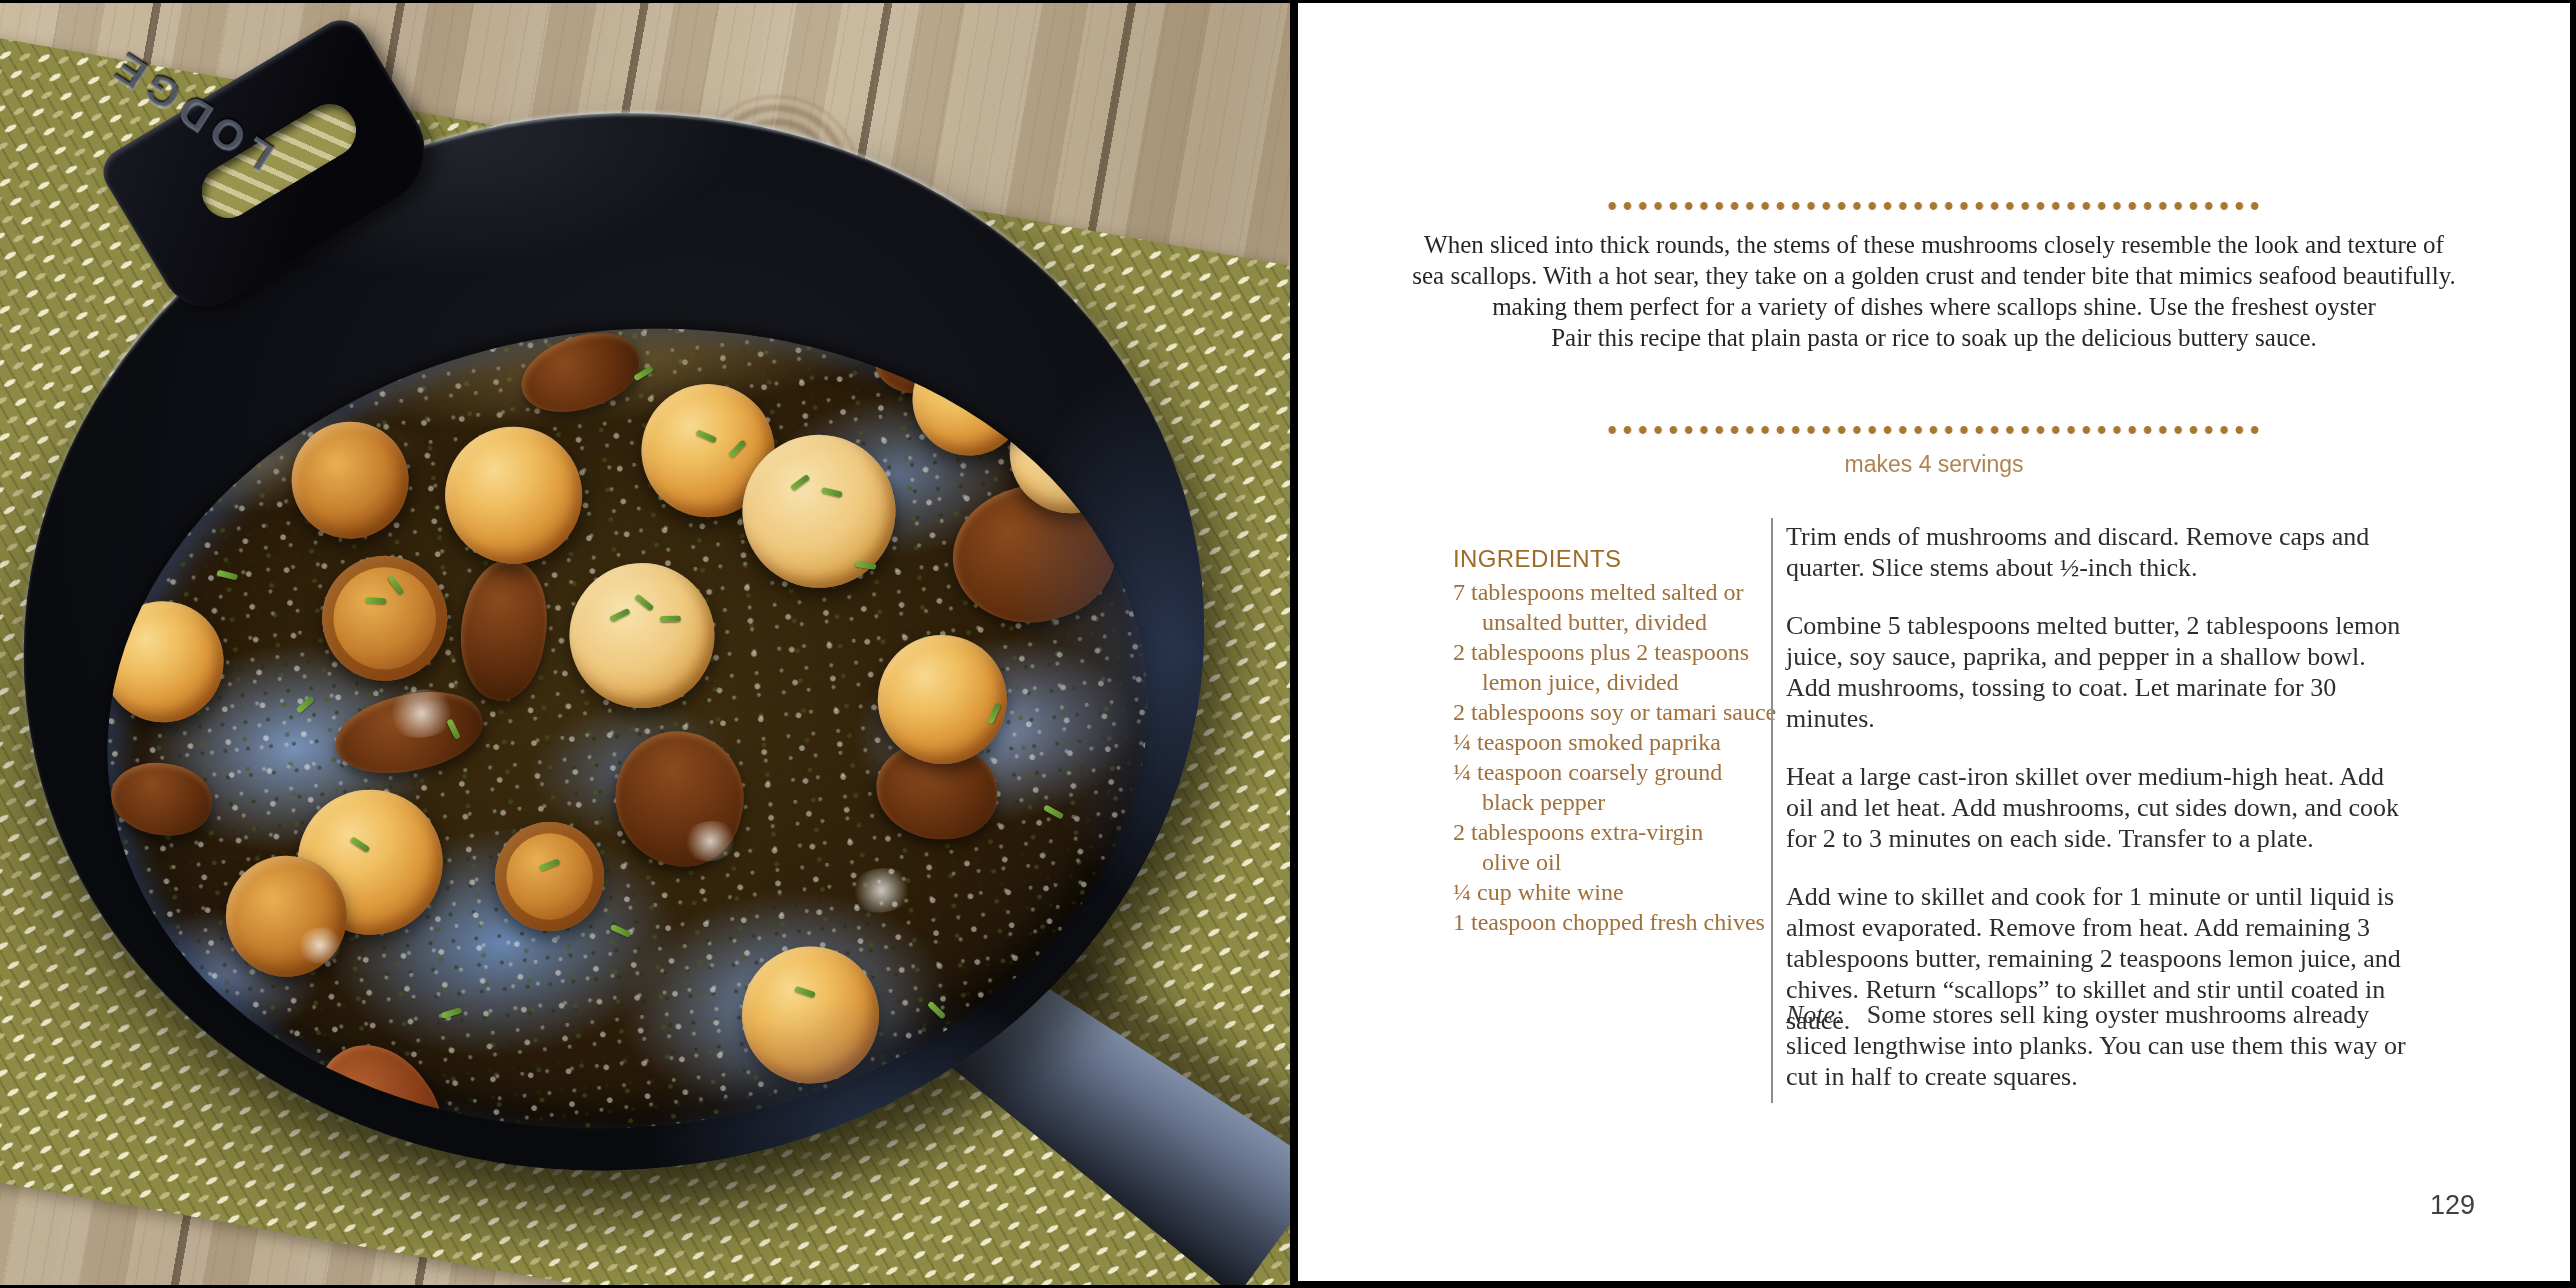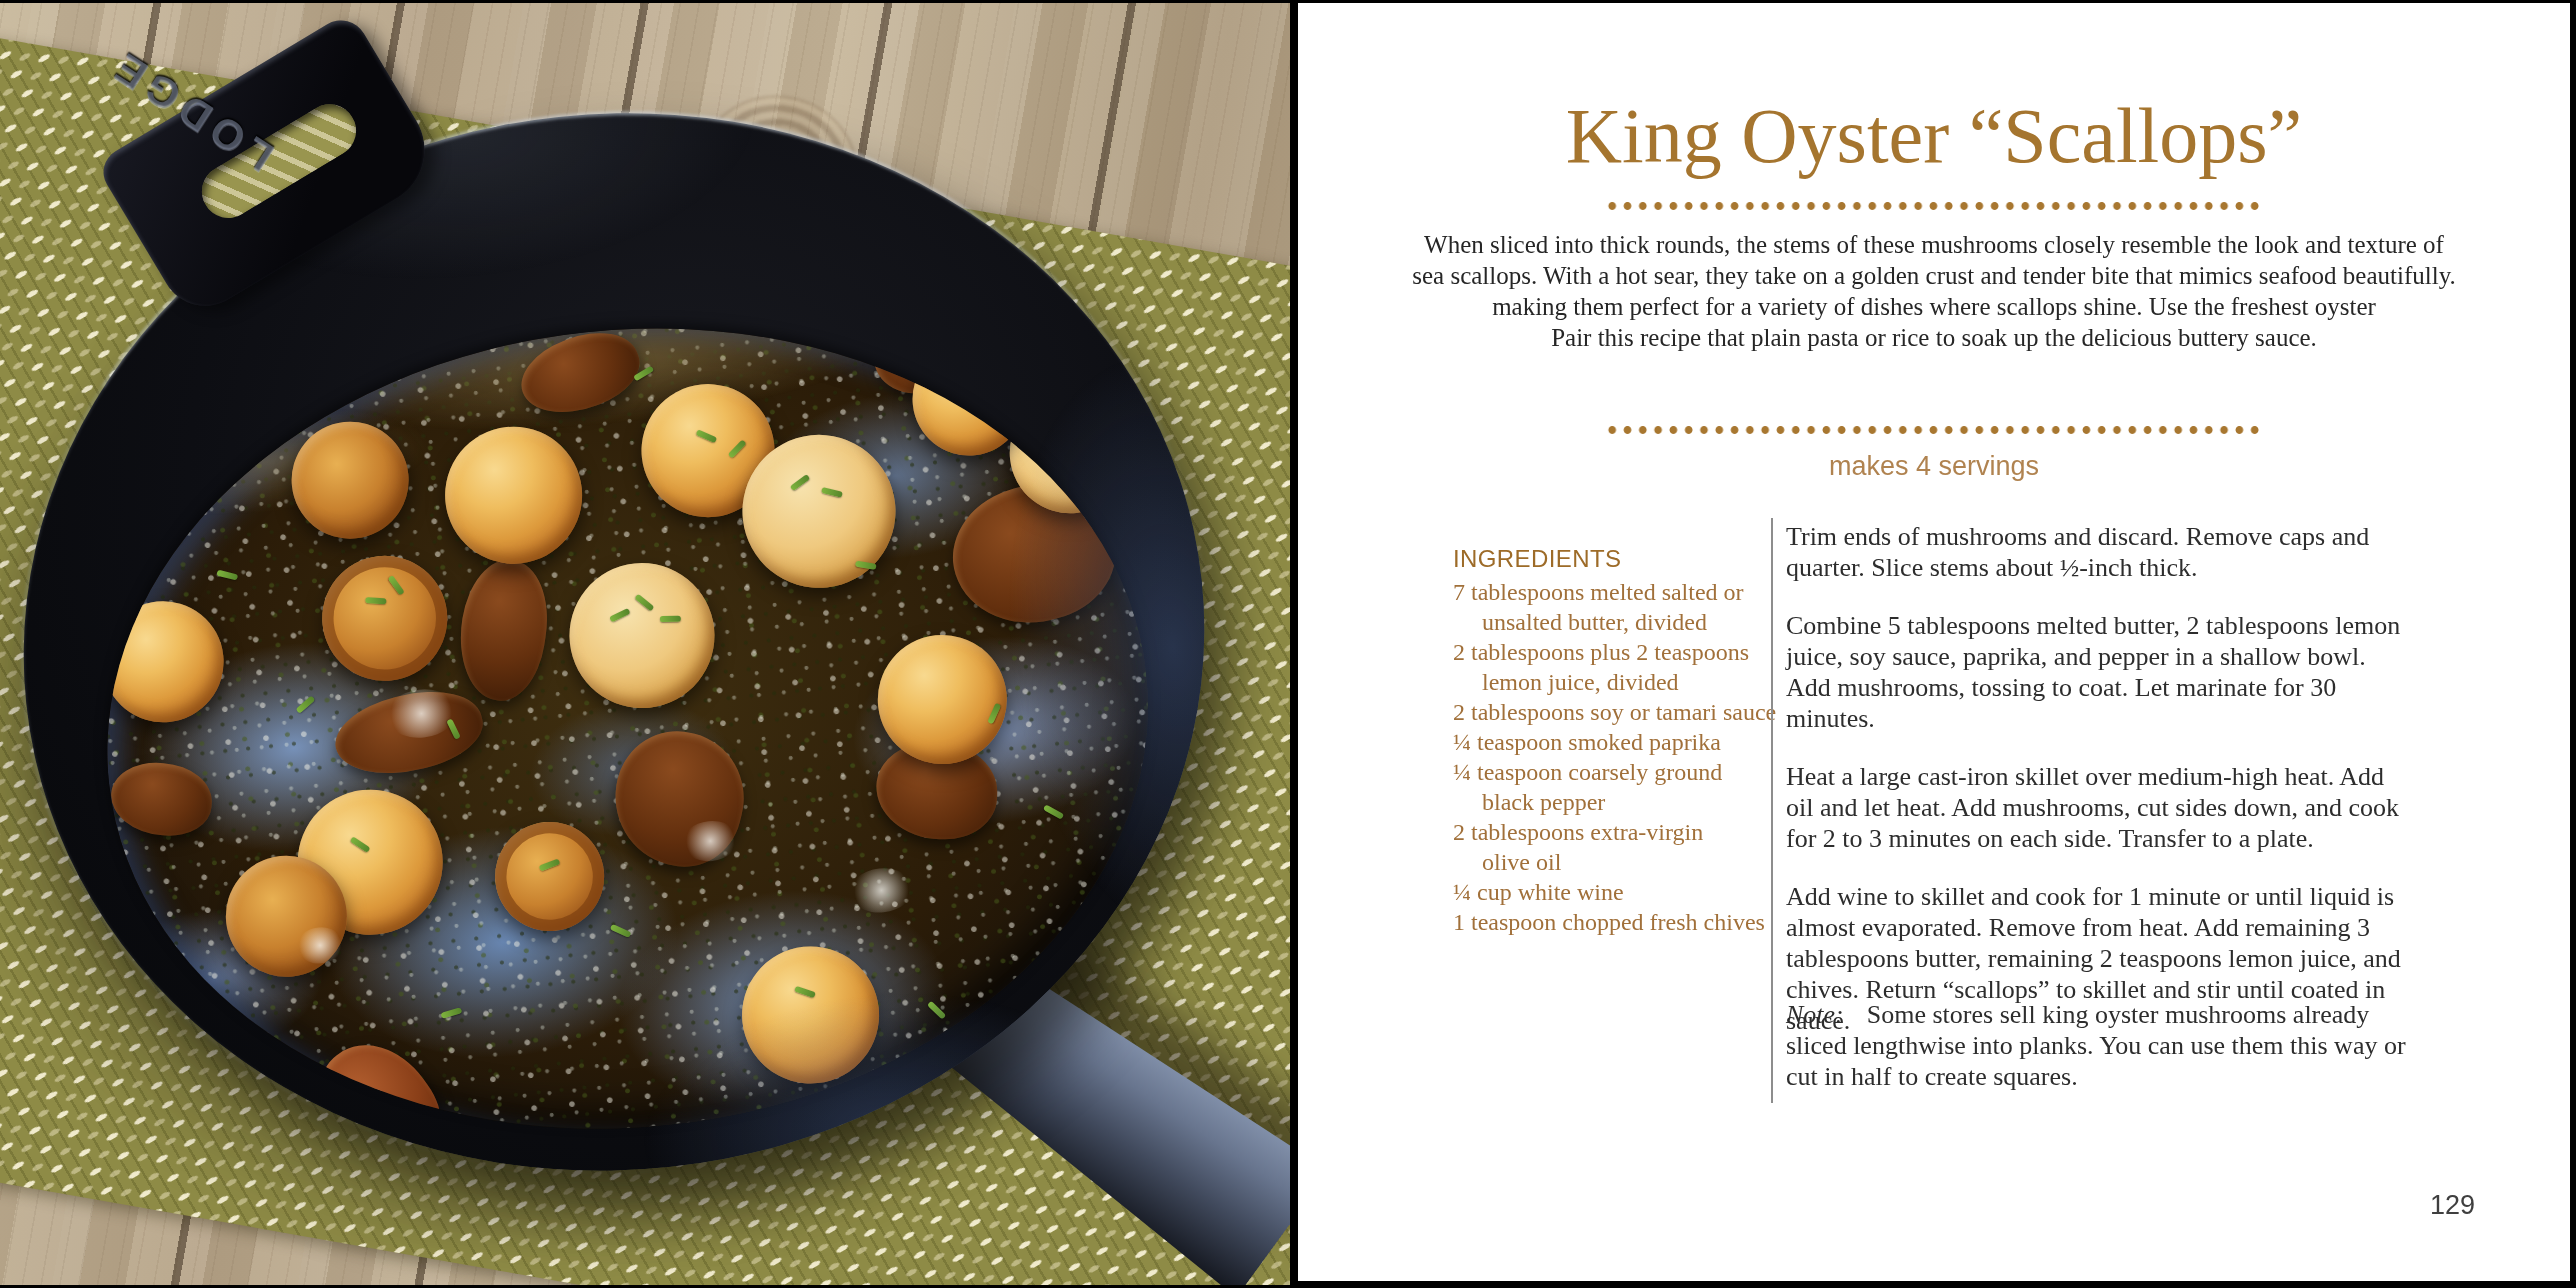--- a/index.html
+++ b/index.html
@@ -89,21 +89,21 @@
   .page{position:absolute;left:1298px;top:3.2px;width:1272px;height:1278px;background:#ffffff;}
   .title{position:absolute;top:84px;left:0;width:100%;margin:0;text-align:center;
     font-family:"Liberation Serif",serif;font-weight:normal;font-size:78px;line-height:97px;color:#a5752f;}
   .dots{position:absolute;left:50%;transform:translateX(-50%);width:658px;height:9.7px;
     background-image:radial-gradient(circle at 7.2px 4.8px, #a87730 3.4px, transparent 4.2px);background-size:15.3px 9.7px;}
   .dots1{top:198px;}
   .dots2{top:422px;}
   .intro{position:absolute;top:226px;left:0;width:100%;text-align:center;
     font-size:25px;line-height:31px;color:#262626;}
   .servings{position:absolute;top:448px;left:0;width:100%;text-align:center;
-    font-family:"Liberation Sans",sans-serif;font-size:27px;color:#b08350;}
+    font-family:"Liberation Sans",sans-serif;font-size:23px;color:#b08350;}
   .ingredients{position:absolute;top:540px;left:155px;width:378px;}
   .ing-header{font-family:"Liberation Sans",sans-serif;font-size:24px;line-height:31px;color:#9d6b28;letter-spacing:0.4px;margin-bottom:3.2px;}
   .ing-item{font-size:24px;line-height:30px;color:#a1703a;padding-left:29px;text-indent:-29px;white-space:pre-line;}
   .divider{position:absolute;left:473px;top:515px;width:2.4px;height:585px;background:#8d8d8d;}
   .steps{position:absolute;top:518px;left:488px;width:626px;}
   .step{margin:0 0 27px 0;font-size:26px;line-height:31px;color:#2d2d2d;}
   .note{position:absolute;top:996px;left:488px;width:626px;margin:0;font-size:26px;line-height:31px;color:#2d2d2d;}
   .note-label{font-style:italic;margin-right:23px;}
   .pagenum{position:absolute;top:1187px;right:95px;font-family:"Liberation Sans",sans-serif;font-size:27px;color:#3f3f3f;}
 </style>
@@ -177,21 +177,20 @@
         <div class="chive" style="left:926px;top:523px;transform:rotate(35deg)"></div>
       </div>
     </div>
     <div class="helper">
       <div class="hole"></div>
     </div>
     <div class="lodge">LODGE</div>
   </div>
 
   <div class="page">
-    <h1 class="title">King Oyster “Scallops”</h1>
     <div class="dots dots1"></div>
 
     <div class="intro">
 
     <div class="intro-line">When sliced into thick rounds, the stems of these mushrooms closely resemble the look and texture of</div>
         <div class="intro-line">sea scallops. With a hot sear, they take on a golden crust and tender bite that mimics seafood beautifully.</div>
         <div class="intro-line">making them perfect for a variety of dishes where scallops shine. Use the freshest oyster</div>
         <div class="intro-line">Pair this recipe that plain pasta or rice to soak up the delicious buttery sauce.</div>
       </div>
 

